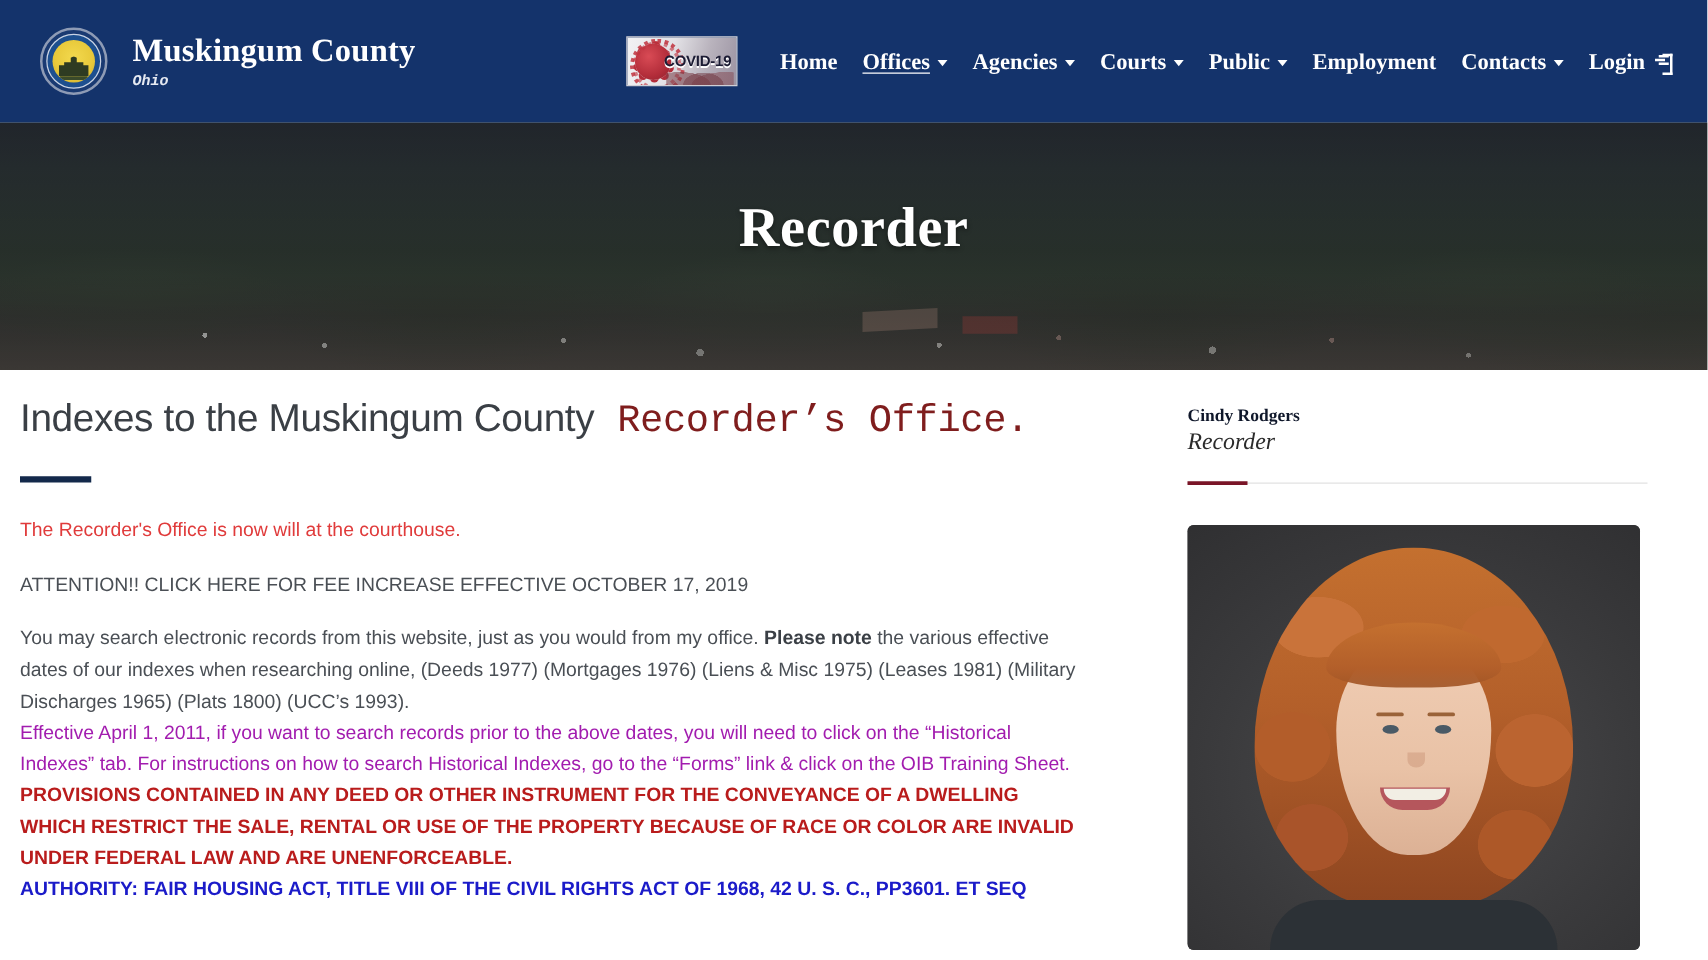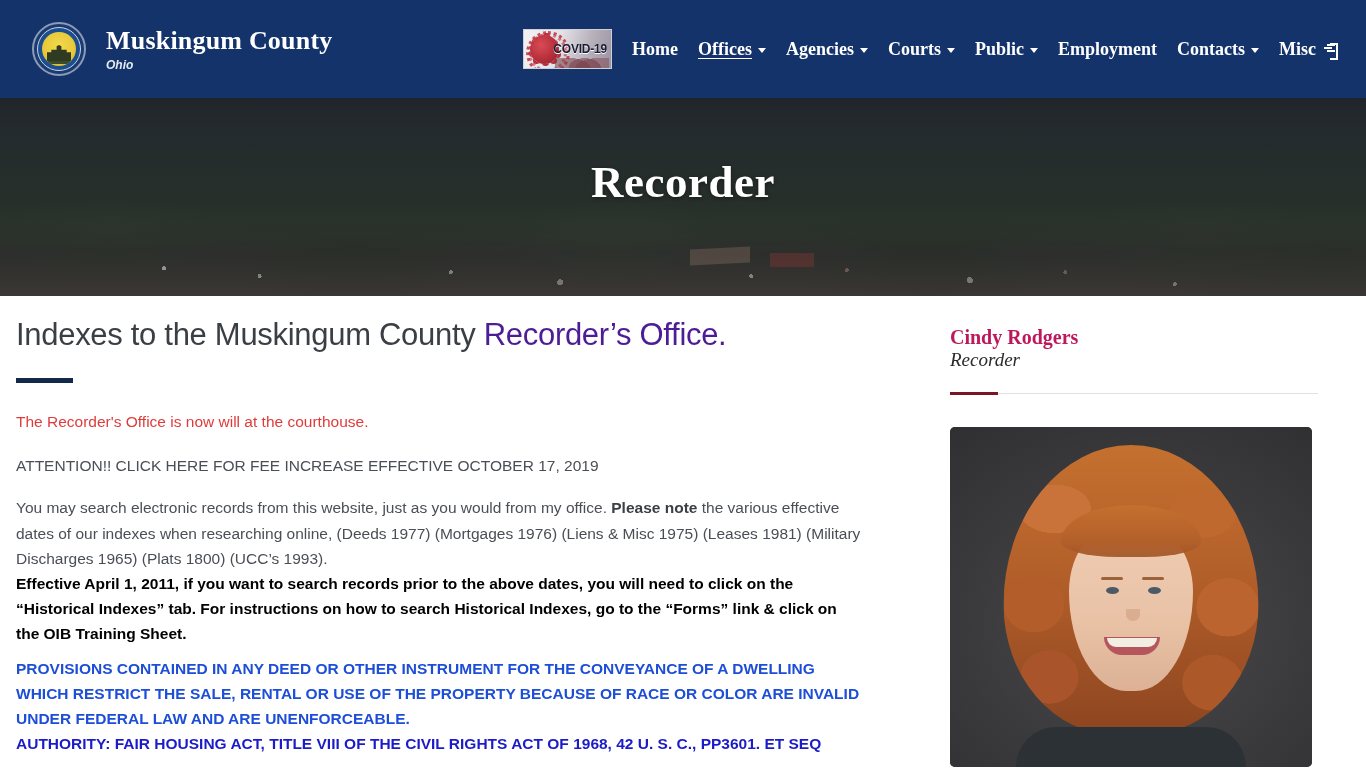--- a/index.html
+++ b/index.html
@@ -73,41 +73,41 @@
 
   .brand-text { margin-left: 20px; line-height: 1; }
   .brand-title {
     font-family: "Liberation Serif", serif;
     font-size: 26px;
     font-weight: 700;
     color: #ffffff;
     letter-spacing: 0.2px;
   }
   .brand-sub {
-    font-family: Liberation Sans, sans-serif;
+    font-family: Liberation Mono, monospace;
     font-style: italic;
     font-size: 12px;
     color: #e6eaf2;
     margin-top: 5px;
     font-weight: 700;
   }
 
   
   .main-nav {
     margin-left: auto;
     margin-right: 18px;
     display: flex;
     align-items: center;
     gap: 0px;
   }
 
   .covid-badge {
     width: 89px;
     height: 40px;
-    margin-right: 10px;
+    margin-right: 24px;
     position: relative;
     overflow: hidden;
     background: linear-gradient(105deg, #f2f2f4 0%, #e3e2e6 40%, #b9b3bd 70%, #9b93a2 100%);
     border: 1px solid #cfcfd6;
     flex: 0 0 auto;
   }
   .covid-virus {
     position: absolute;
     left: 6px; top: 5px;
     width: 29px; height: 29px;
@@ -268,68 +268,68 @@
   h1.welcome {
     font-family: "Liberation Sans", sans-serif;
     font-size: 31px;
     font-weight: 400;
     color: #3a3f45;
     letter-spacing: -0.3px;
     line-height: 1.2;
     white-space: nowrap;
   }
   h1.welcome .w-dark { color: #3a3f45; }
-  h1.welcome .w-light { color: #4c1d95; }
+  h1.welcome .w-light { color: #7f1d1d; font-family: Liberation Mono, monospace; }
 
   .title-rule {
     width: 57px;
     height: 5px;
     background: #13294b;
     margin-top: 25px;
     margin-bottom: 26px;
   }
 
   .para {
     font-family: "Liberation Sans", sans-serif;
     font-size: 15.5px;
     color: #4a4f55;
     line-height: 1.62;
     max-width: 855px;
   }
   .para.alert-red { color: #e03b3b; margin-bottom: 19px; }
   .para.attention { color: #4a4f55; margin-bottom: 17px; }
   .para strong { font-weight: 700; color: #3a3f45; }
   .para.blue {
-    color: #000000;
-    font-weight: 700;
-    margin-bottom: 10px;
+    color: #a21caf;
+    font-weight: 400;
+    margin-bottom: 0px;
     max-width: 845px;
   }
   .para.blue-caps {
-    color: #1d4ed8;
+    color: #b91c1c;
     font-weight: 700;
     margin-bottom: 0px;
     max-width: 862px;
   }
   .para.blue-auth {
     color: #1b1bc9;
     font-weight: 700;
     margin-bottom: 32px;
   }
 
   
   .sidebar-col {
     width: 436px;
     padding: 30px 48px 0 20px;
   }
   .sb-name {
     font-family: "Liberation Serif", serif;
-    font-size: 20px;
-    font-weight: 700;
-    color: #be185d;
+    font-size: 14px;
+    font-weight: 700;
+    color: #0f172a;
     line-height: 1.12;
   }
   .sb-role {
     font-family: "Liberation Serif", serif;
     font-style: italic;
     font-size: 19px;
     color: #2b2b2b;
     line-height: 1.2;
     margin-top: 1px;
   }
@@ -498,21 +498,21 @@
     <a class="nav-item" href="#">
       <span class="nav-label">Employment</span>
     </a>
 
     <a class="nav-item" href="#">
       <span class="nav-label">Contacts</span>
       <span class="caret"></span>
     </a>
 
     <a class="nav-item" href="#">
-      <span class="nav-label">Misc</span>
+      <span class="nav-label">Login</span>
       <span class="login-icon"></span>
     </a>
 
   </nav>
 </header>
 
 <section class="hero">
   <div class="hero-photo"></div>
   <div class="hero-specks"></div>
   <div class="hero-roof" style="left:690px;top:150px;width:60px;height:16px;transform:skewY(-3deg);"></div>

